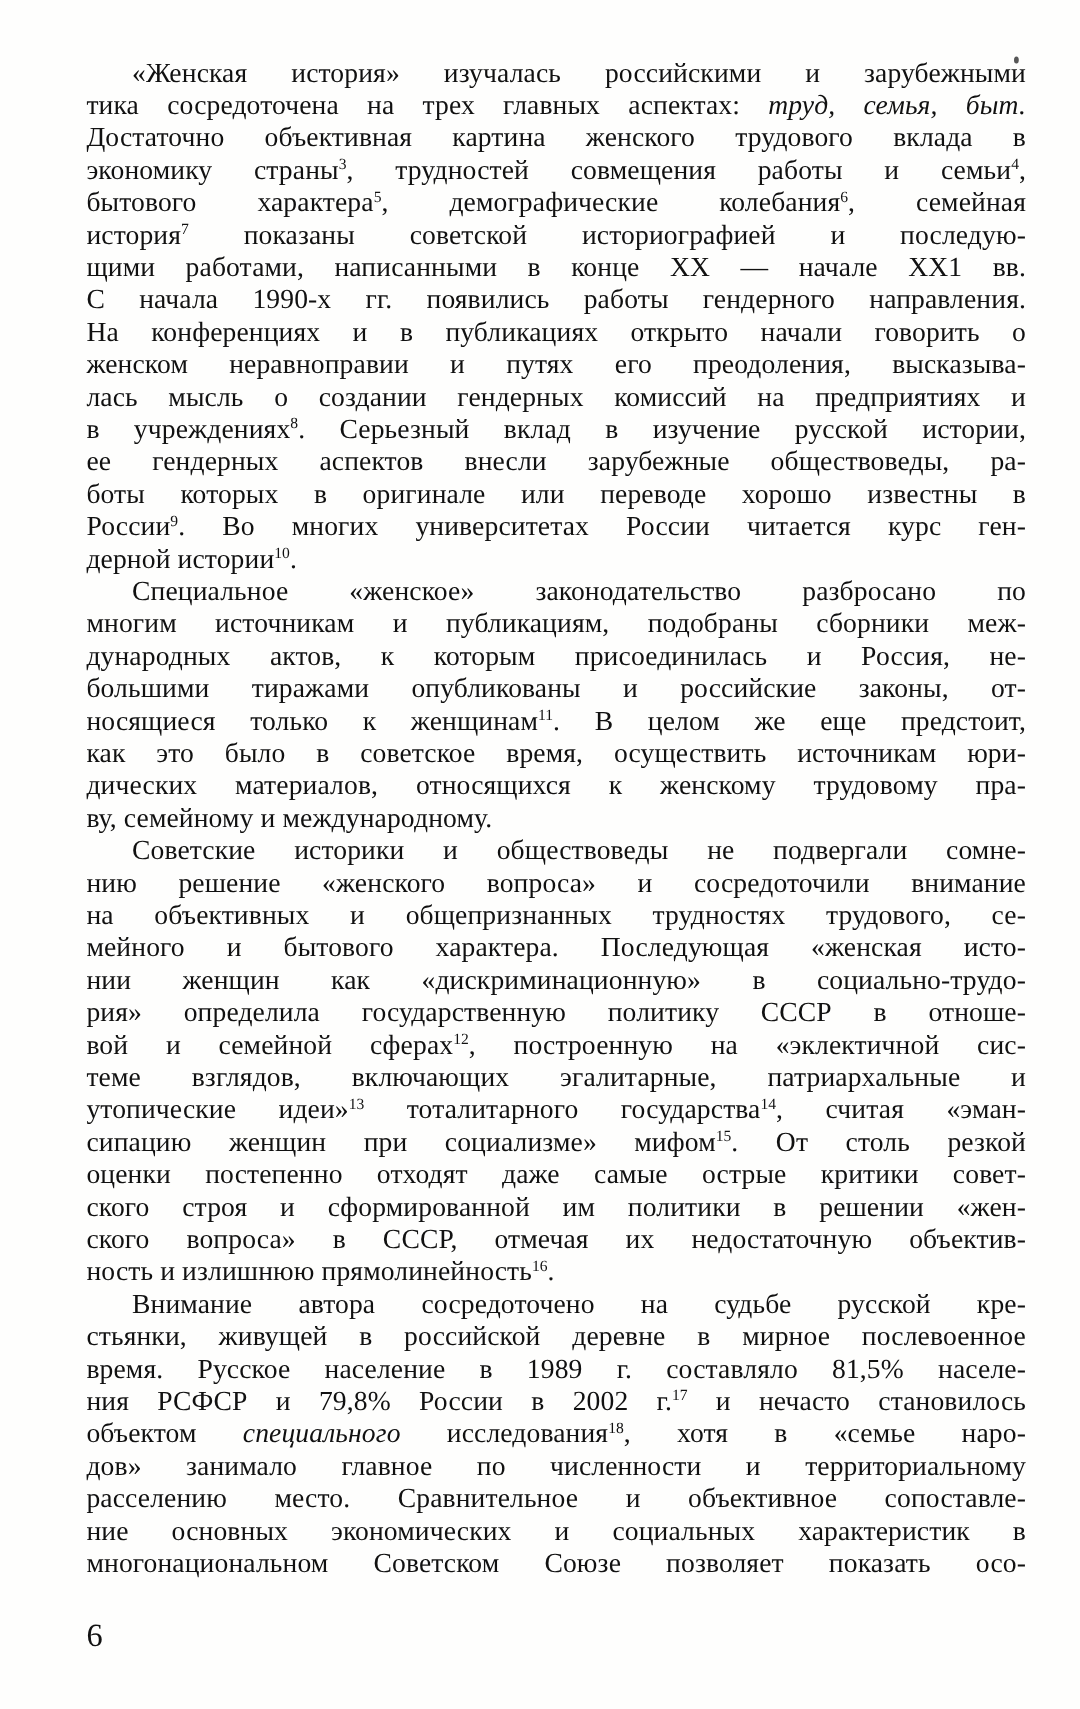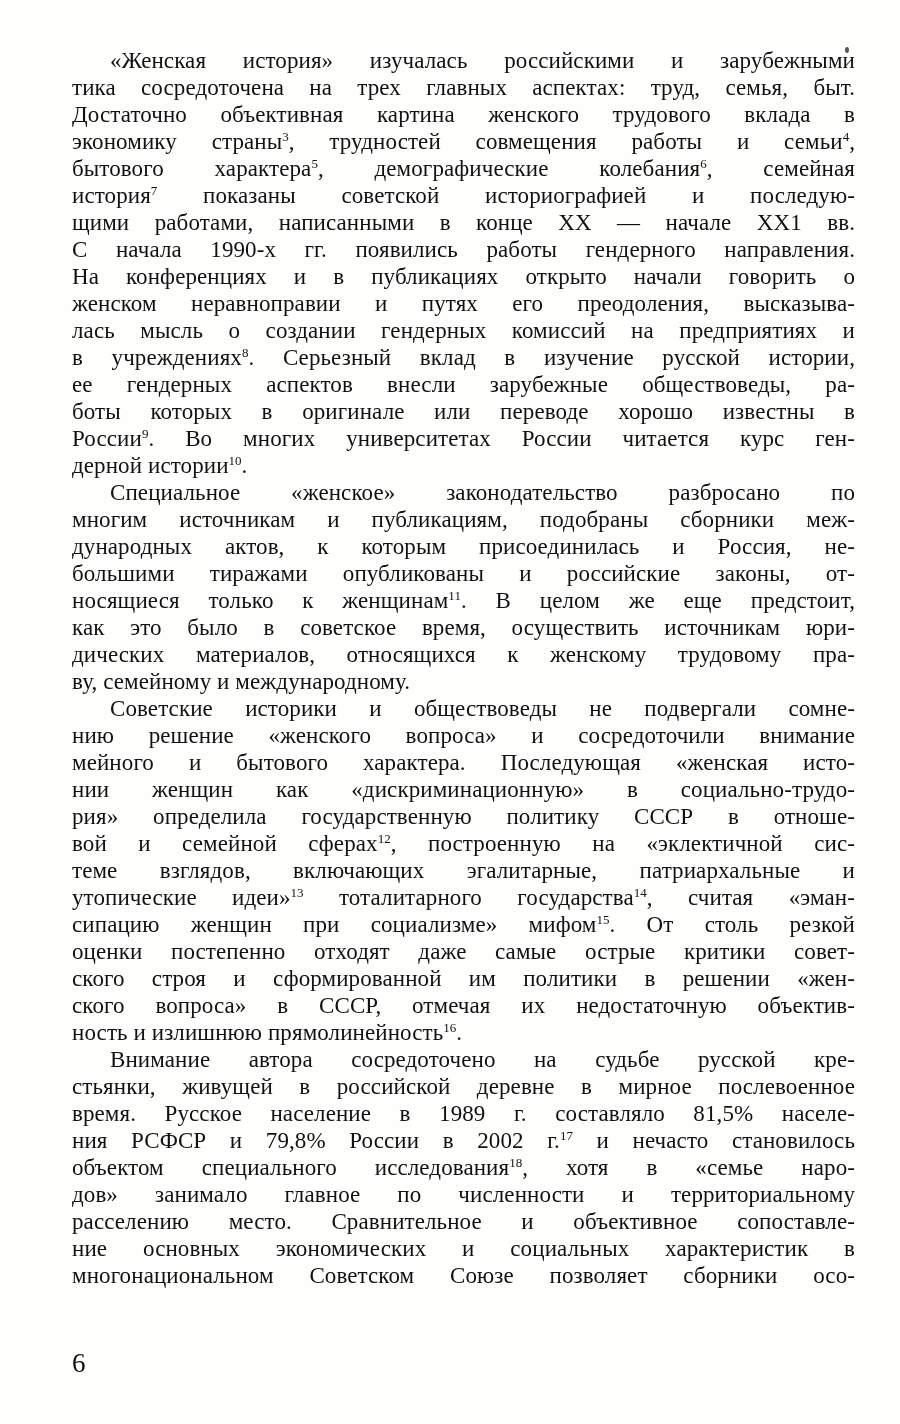--- a/index.html
+++ b/index.html
@@ -35,20 +35,21 @@
     text-align-last: justify;
     letter-spacing: 0.1px;
   }
   .line.first {
     text-indent: 38px;
   }
   .line.end {
     text-align-last: left;
   }
   .em {
+    font-style: italic;
   }
   sup.fn {
     font-size: 13px;
     line-height: 0;
     position: relative;
     top: -8px;
     vertical-align: baseline;
     letter-spacing: 0;
   }
   .page-number {
@@ -98,20 +99,21 @@
         <div class="line"><span>дународных актов, к которым присоединилась и Россия, не-</span></div>
         <div class="line"><span>большими тиражами опубликованы и российские законы, от-</span></div>
         <div class="line"><span>носящиеся только к женщинам</span><sup class="fn">11</sup><span>. В целом же еще предстоит,</span></div>
         <div class="line"><span>как это было в советское время, осуществить источникам юри-</span></div>
         <div class="line"><span>дических материалов, относящихся к женскому трудовому пра-</span></div>
         <div class="line end"><span>ву, семейному и международному.</span></div>
       </div>
       <div class="paragraph">
         <div class="line first"><span>Советские историки и обществоведы не подвергали сомне-</span></div>
         <div class="line"><span>нию решение «женского вопроса» и сосредоточили внимание</span></div>
+        <div class="line"><span>на объективных и общепризнанных трудностях трудового, се-</span></div>
         <div class="line"><span>мейного и бытового характера. Последующая «женская исто-</span></div>
         <div class="line"><span>нии женщин как «дискриминационную» в социально-трудо-</span></div>
         <div class="line"><span>рия» определила государственную политику СССР в отноше-</span></div>
         <div class="line"><span>вой и семейной сферах</span><sup class="fn">12</sup><span>, построенную на «эклектичной сис-</span></div>
         <div class="line"><span>теме взглядов, включающих эгалитарные, патриархальные и</span></div>
         <div class="line"><span>утопические идеи»</span><sup class="fn">13</sup><span> тоталитарного государства</span><sup class="fn">14</sup><span>, считая «эман-</span></div>
         <div class="line"><span>сипацию женщин при социализме» мифом</span><sup class="fn">15</sup><span>. От столь резкой</span></div>
         <div class="line"><span>оценки постепенно отходят даже самые острые критики совет-</span></div>
         <div class="line"><span>ского строя и сформированной им политики в решении «жен-</span></div>
         <div class="line"><span>ского вопроса» в СССР, отмечая их недостаточную объектив-</span></div>
@@ -119,18 +121,18 @@
       </div>
       <div class="paragraph">
         <div class="line first"><span>Внимание автора сосредоточено на судьбе русской кре-</span></div>
         <div class="line"><span>стьянки, живущей в российской деревне в мирное послевоенное</span></div>
         <div class="line"><span>время. Русское население в 1989 г. составляло 81,5% населе-</span></div>
         <div class="line"><span>ния РСФСР и 79,8% России в 2002 г.</span><sup class="fn">17</sup><span> и нечасто становилось</span></div>
         <div class="line"><span>объектом </span><span class="em">специального</span><span> исследования</span><sup class="fn">18</sup><span>, хотя в «семье наро-</span></div>
         <div class="line"><span>дов» занимало главное по численности и территориальному</span></div>
         <div class="line"><span>расселению место. Сравнительное и объективное сопоставле-</span></div>
         <div class="line"><span>ние основных экономических и социальных характеристик в</span></div>
-        <div class="line"><span>многонациональном Советском Союзе позволяет сборники осо-</span></div>
+        <div class="line"><span>многонациональном Советском Союзе позволяет показать осо-</span></div>
       </div>
     </main>
   <div class="page-number">6</div>
   <div class="artifact-dot"></div>
 </div>
 
 </body></html>

